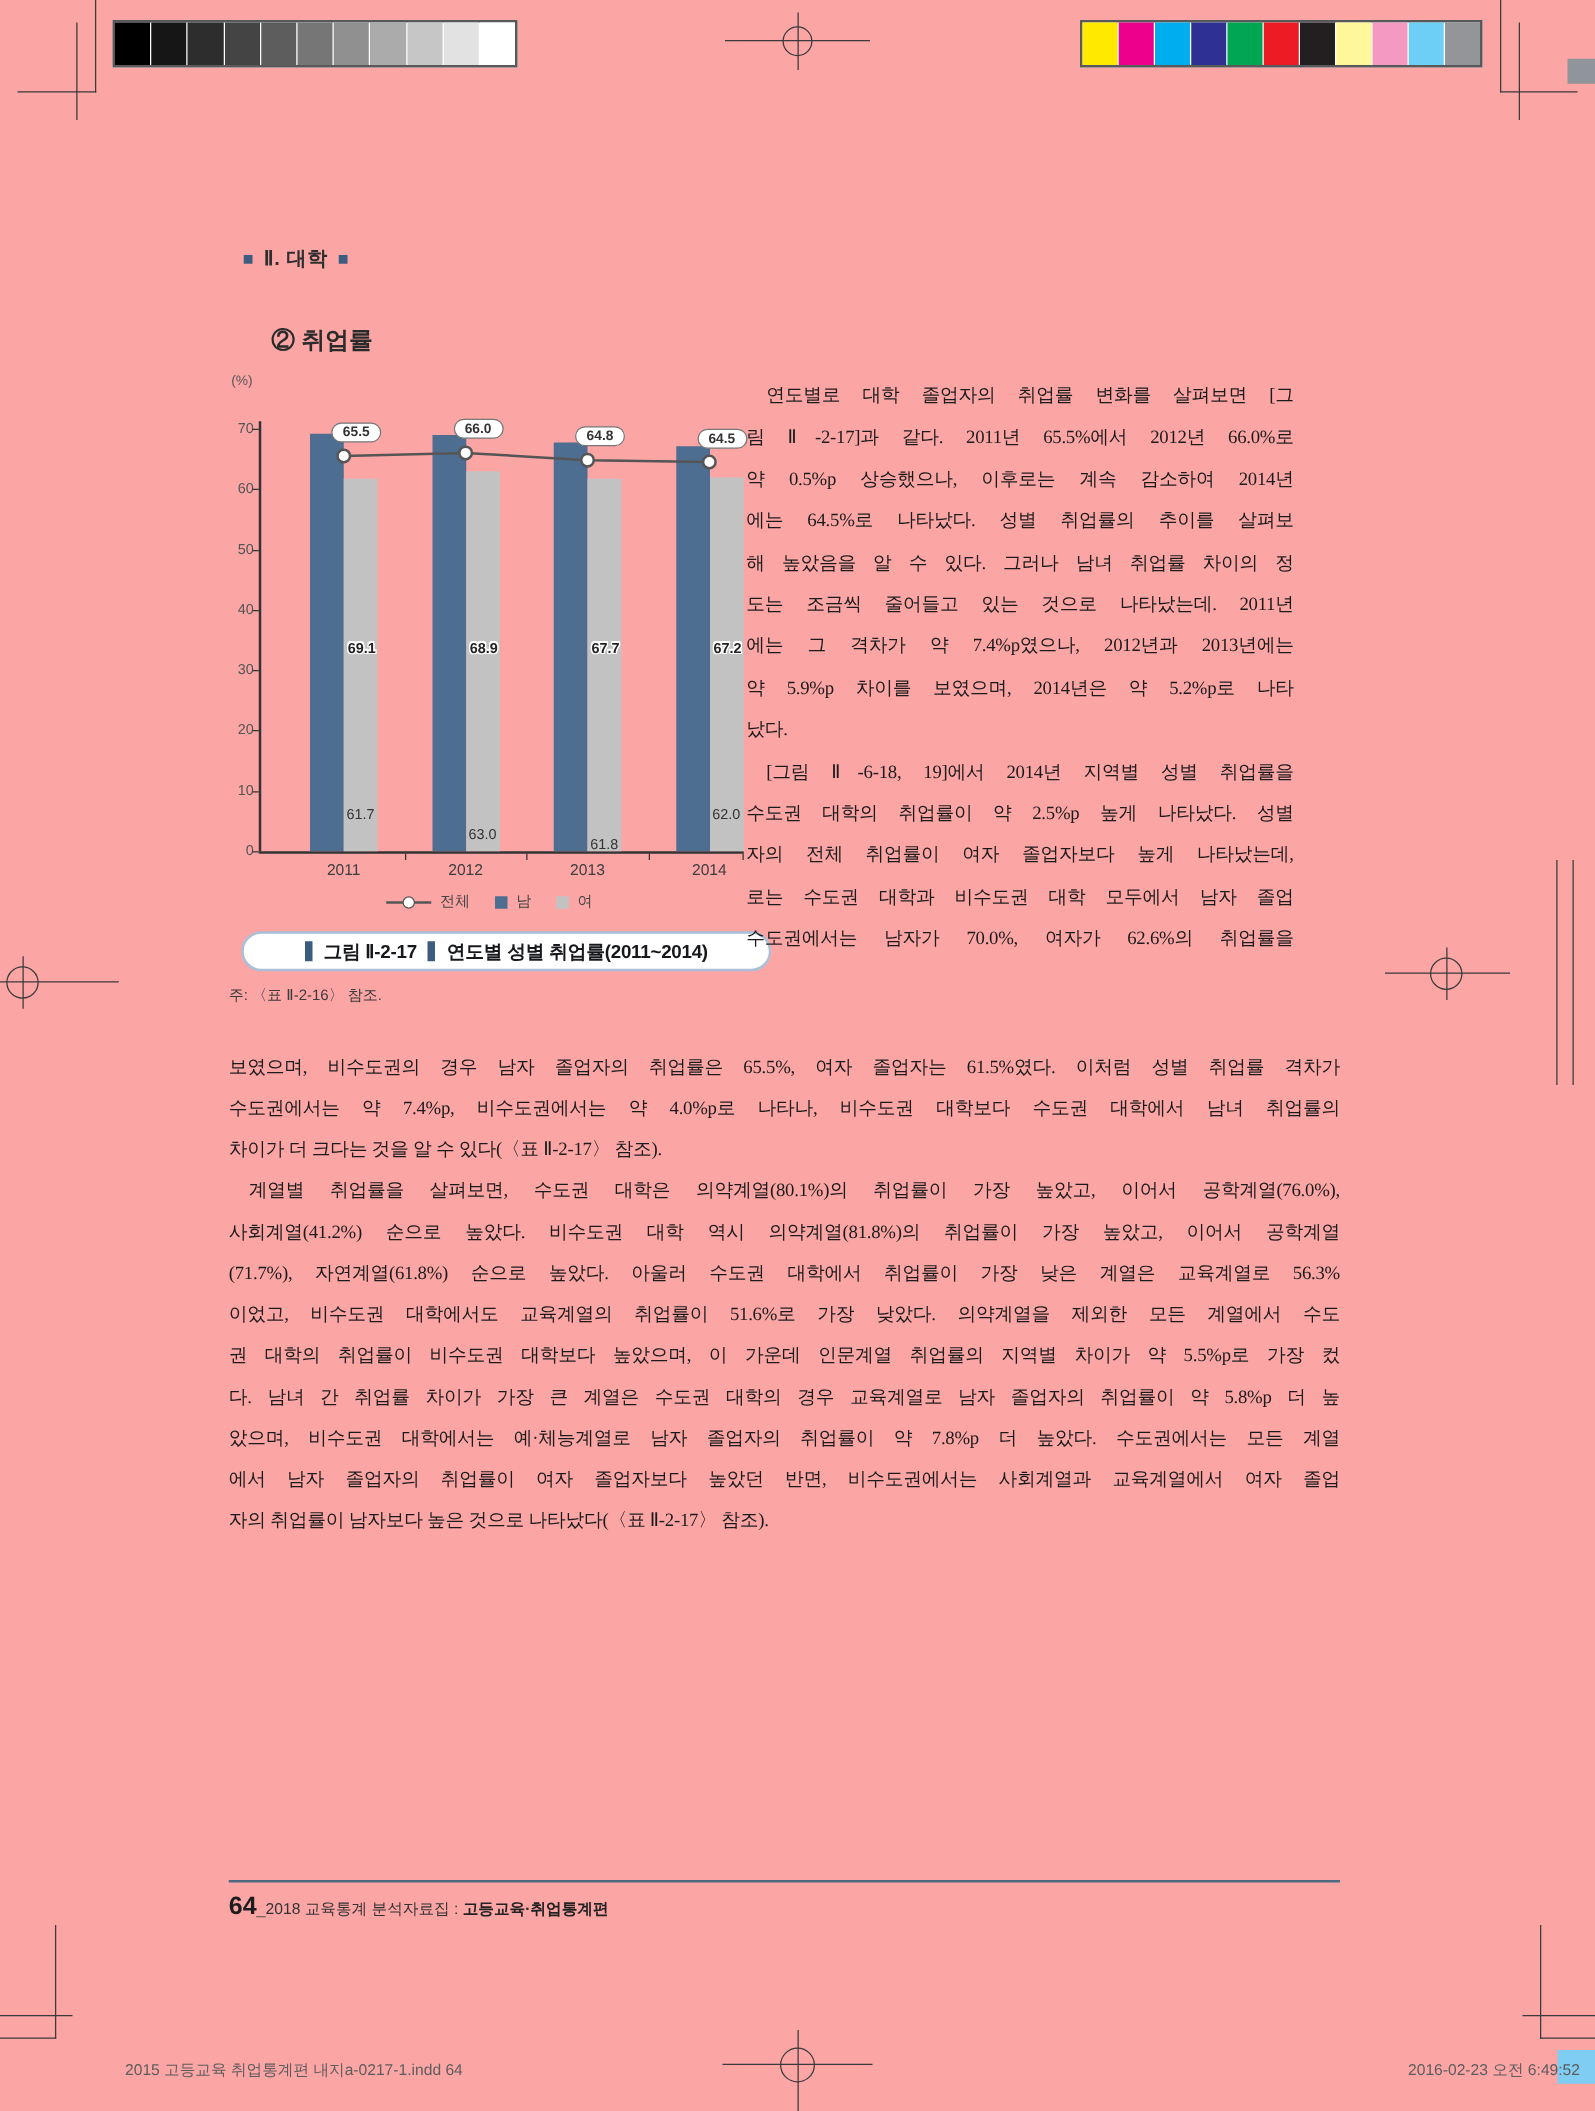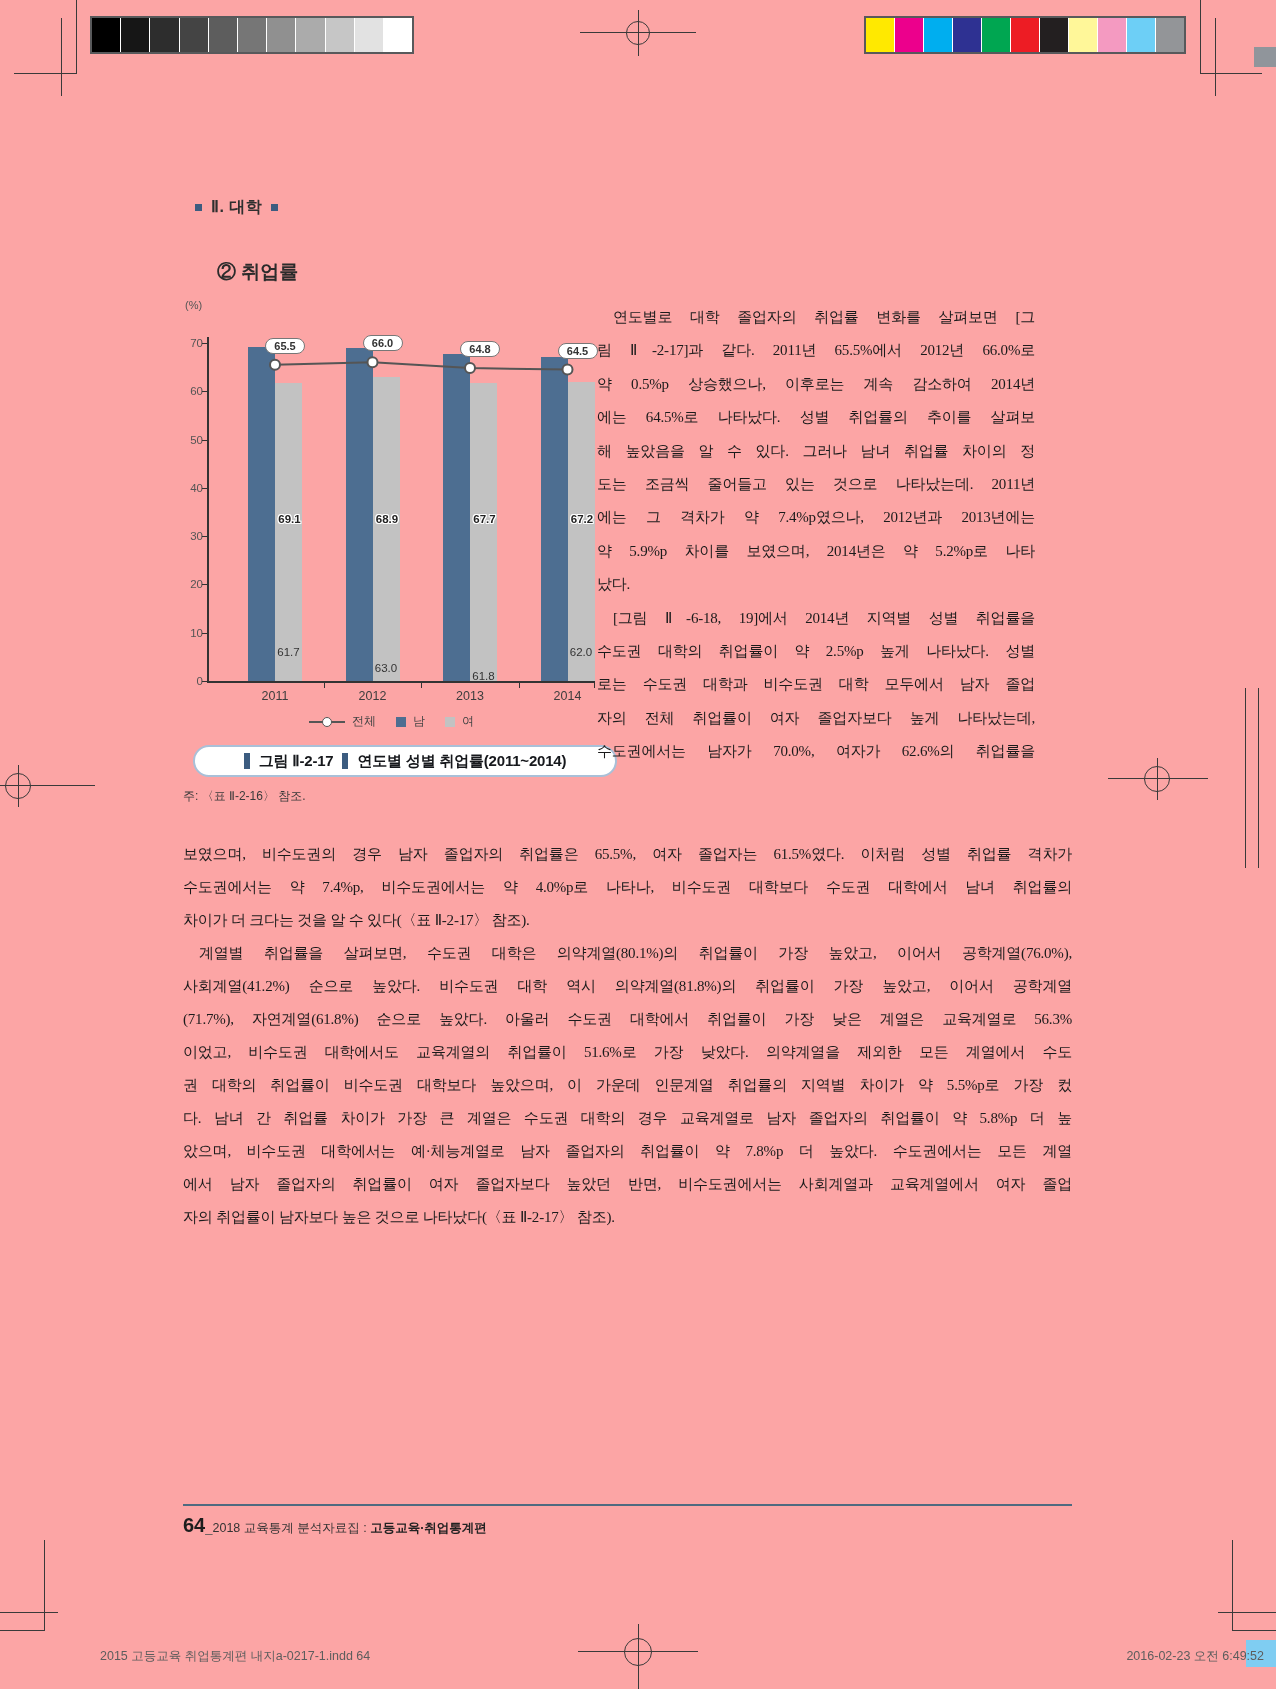--- a/index.html
+++ b/index.html
@@ -232,22 +232,22 @@
       <div class="tline j">림 Ⅱ-2-17]과 같다. 2011년 65.5%에서 2012년 66.0%로</div>
       <div class="tline j">약 0.5%p 상승했으나, 이후로는 계속 감소하여 2014년</div>
       <div class="tline j">에는 64.5%로 나타났다. 성별 취업률의 추이를 살펴보</div>
       <div class="tline j">해 높았음을 알 수 있다. 그러나 남녀 취업률 차이의 정</div>
       <div class="tline j">도는 조금씩 줄어들고 있는 것으로 나타났는데. 2011년</div>
       <div class="tline j">에는 그 격차가 약 7.4%p였으나, 2012년과 2013년에는</div>
       <div class="tline j">약 5.9%p 차이를 보였으며, 2014년은 약 5.2%p로 나타</div>
       <div class="tline nj">났다.</div>
       <div class="tline j i">[그림 Ⅱ-6-18, 19]에서 2014년 지역별 성별 취업률을</div>
       <div class="tline j">수도권 대학의 취업률이 약 2.5%p 높게 나타났다. 성별</div>
+      <div class="tline j">자의 전체 취업률이 여자 졸업자보다 높게 나타났는데,</div>
       <div class="tline j">로는 수도권 대학과 비수도권 대학 모두에서 남자 졸업</div>
-      <div class="tline j">자의 전체 취업률이 여자 졸업자보다 높게 나타났는데,</div>
       <div class="tline j">수도권에서는 남자가 70.0%, 여자가 62.6%의 취업률을</div>
     </div>
   <div id="full-text" class="abs bodytext">
       <div class="tline j">보였으며, 비수도권의 경우 남자 졸업자의 취업률은 65.5%, 여자 졸업자는 61.5%였다. 이처럼 성별 취업률 격차가</div>
       <div class="tline j">수도권에서는 약 7.4%p, 비수도권에서는 약 4.0%p로 나타나, 비수도권 대학보다 수도권 대학에서 남녀 취업률의</div>
       <div class="tline nj">차이가 더 크다는 것을 알 수 있다(〈표 Ⅱ-2-17〉 참조).</div>
       <div class="tline j i">계열별 취업률을 살펴보면, 수도권 대학은 의약계열(80.1%)의 취업률이 가장 높았고, 이어서 공학계열(76.0%),</div>
       <div class="tline j">사회계열(41.2%) 순으로 높았다. 비수도권 대학 역시 의약계열(81.8%)의 취업률이 가장 높았고, 이어서 공학계열</div>
       <div class="tline j">(71.7%), 자연계열(61.8%) 순으로 높았다. 아울러 수도권 대학에서 취업률이 가장 낮은 계열은 교육계열로 56.3%</div>
       <div class="tline j">이었고, 비수도권 대학에서도 교육계열의 취업률이 51.6%로 가장 낮았다. 의약계열을 제외한 모든 계열에서 수도</div>

